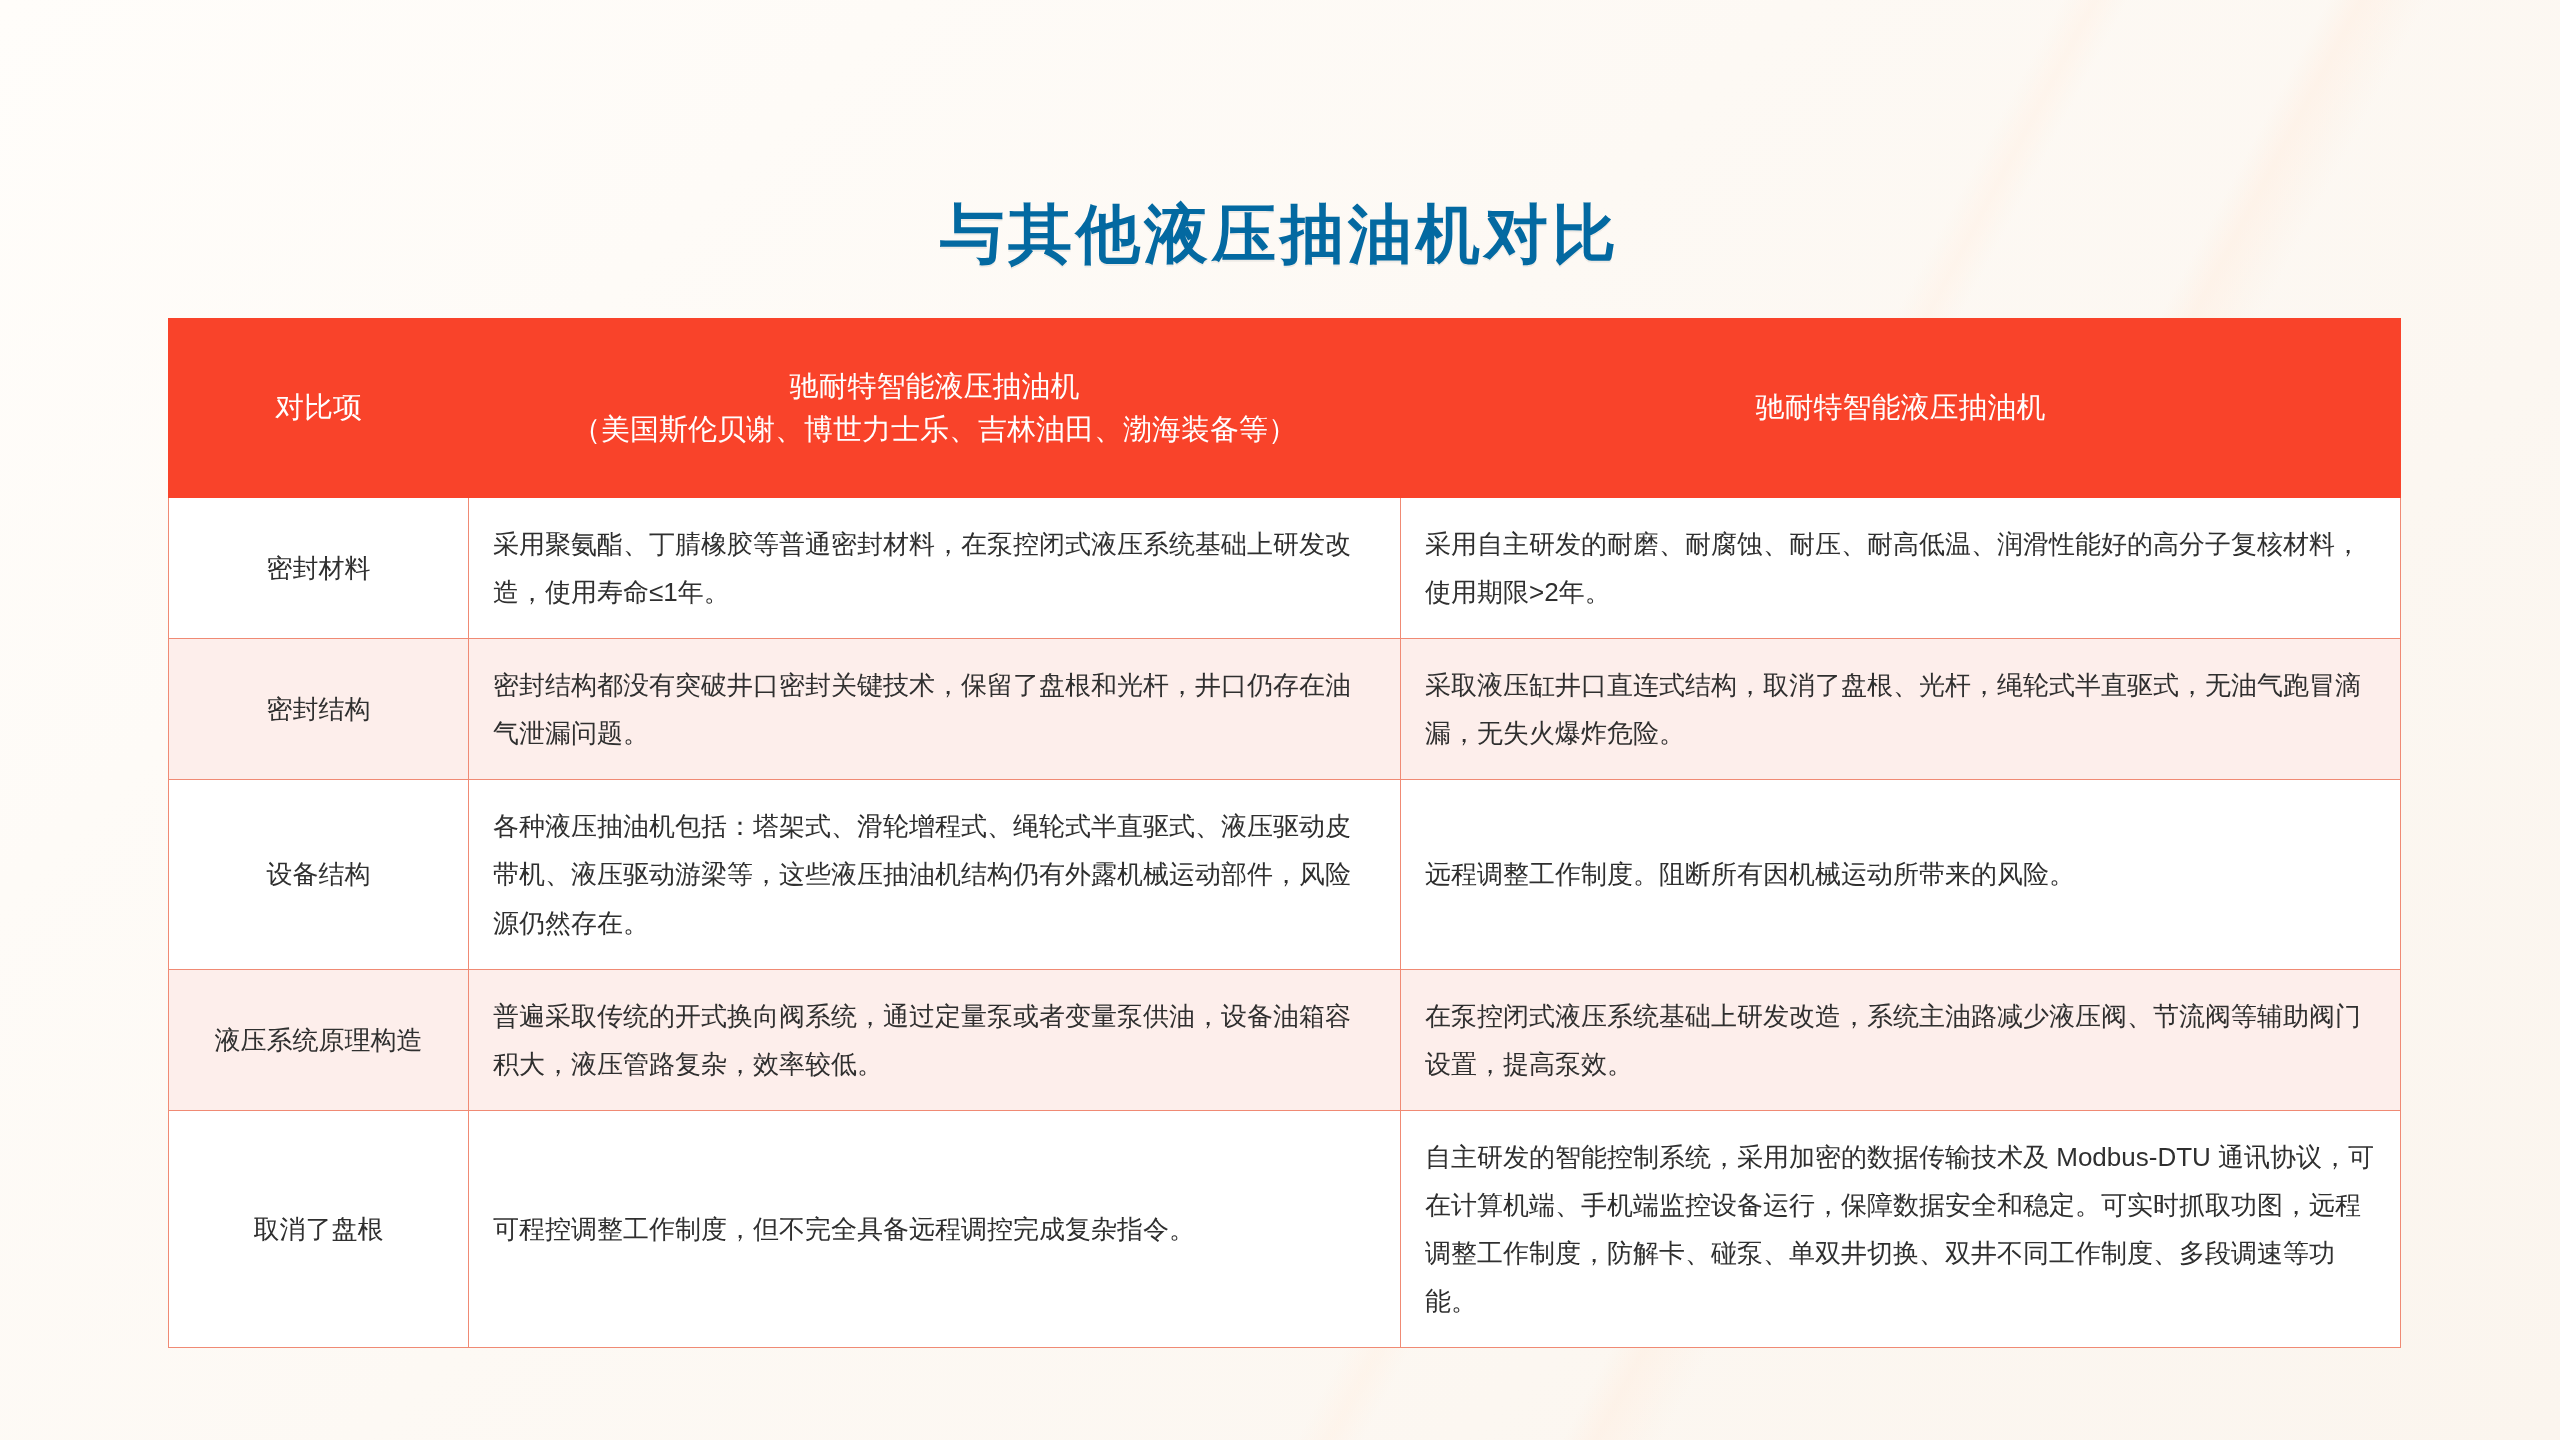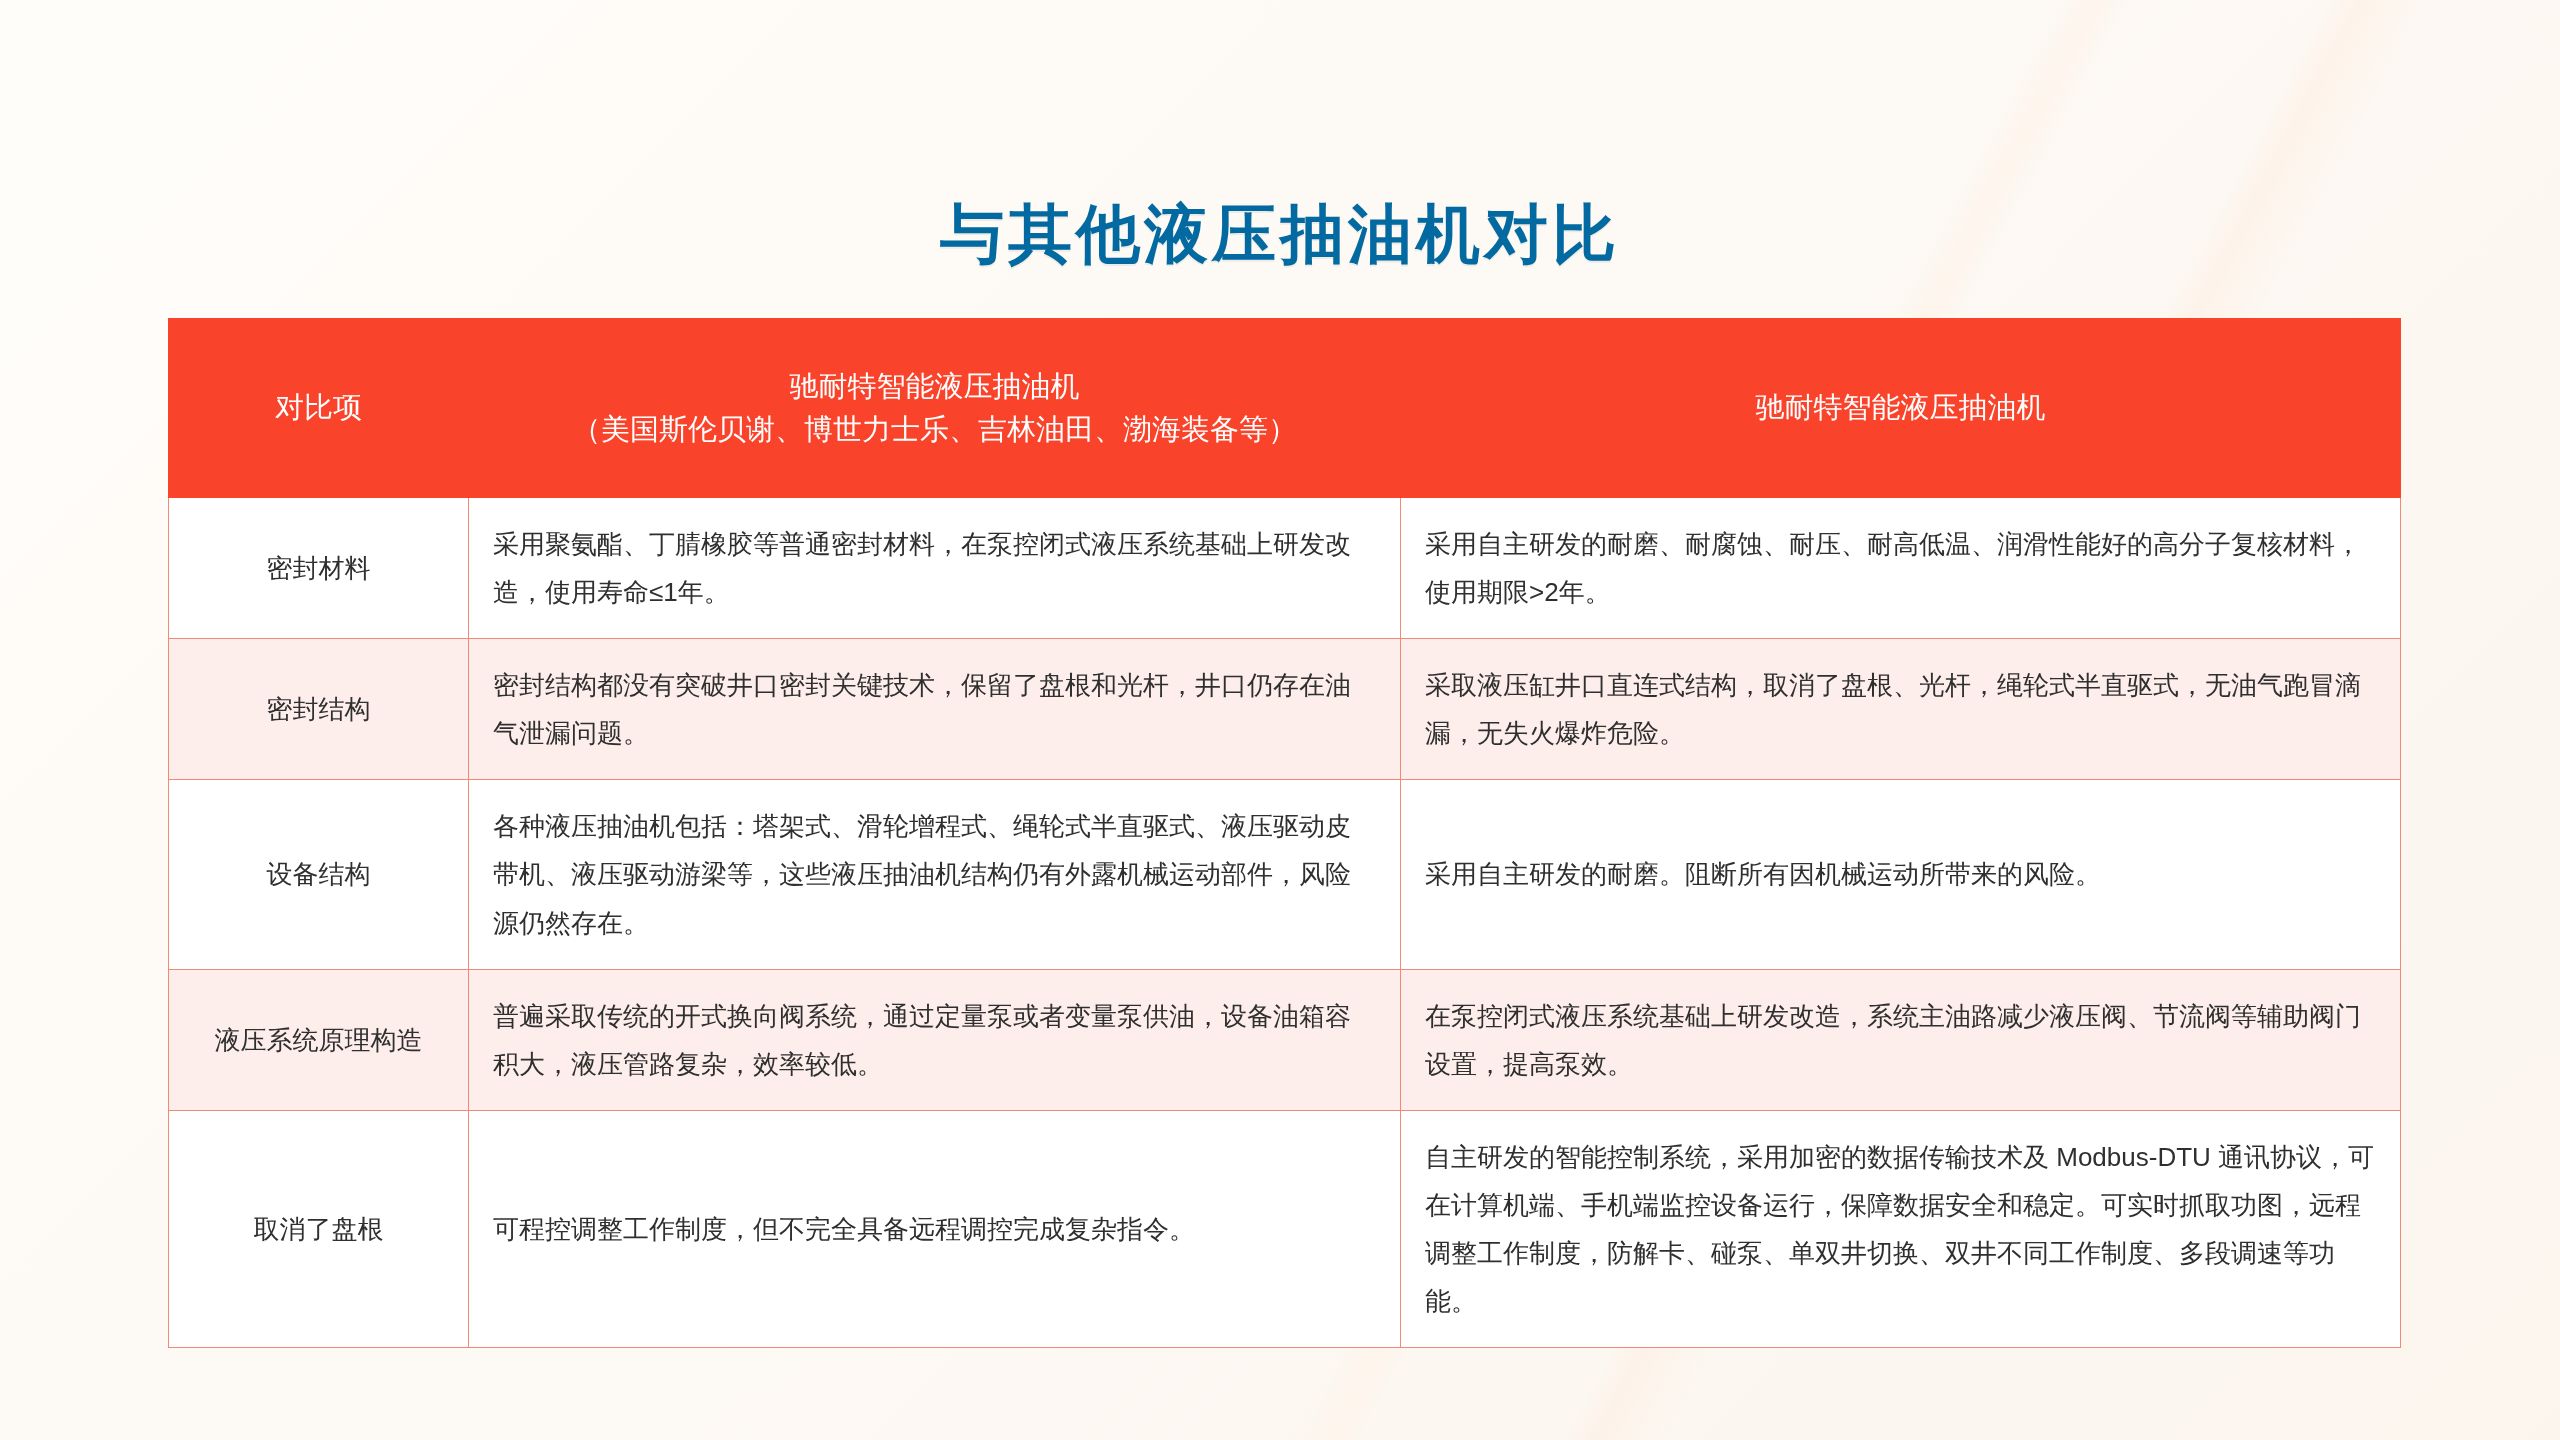--- a/index.html
+++ b/index.html
@@ -132,21 +132,21 @@
           <td class="body">采用自主研发的耐磨、耐腐蚀、耐压、耐高低温、润滑性能好的高分子复核材料，使用期限&gt;2年。</td>
         </tr>
         <tr class="alt">
           <td class="label">密封结构</td>
           <td class="body">密封结构都没有突破井口密封关键技术，保留了盘根和光杆，井口仍存在油气泄漏问题。</td>
           <td class="body">采取液压缸井口直连式结构，取消了盘根、光杆，绳轮式半直驱式，无油气跑冒滴漏，无失火爆炸危险。</td>
         </tr>
         <tr>
           <td class="label">设备结构</td>
           <td class="body">各种液压抽油机包括：塔架式、滑轮增程式、绳轮式半直驱式、液压驱动皮带机、液压驱动游梁等，这些液压抽油机结构仍有外露机械运动部件，风险源仍然存在。</td>
-          <td class="body">采用自主研发的耐磨。阻断所有因机械运动所带来的风险。</td>
+          <td class="body">远程调整工作制度。阻断所有因机械运动所带来的风险。</td>
         </tr>
         <tr class="alt">
           <td class="label">液压系统原理构造</td>
           <td class="body">普遍采取传统的开式换向阀系统，通过定量泵或者变量泵供油，设备油箱容积大，液压管路复杂，效率较低。</td>
           <td class="body">在泵控闭式液压系统基础上研发改造，系统主油路减少液压阀、节流阀等辅助阀门设置，提高泵效。</td>
         </tr>
         <tr>
           <td class="label">取消了盘根</td>
           <td class="body">可程控调整工作制度，但不完全具备远程调控完成复杂指令。</td>
           <td class="body">自主研发的智能控制系统，采用加密的数据传输技术及 Modbus-DTU 通讯协议，可在计算机端、手机端监控设备运行，保障数据安全和稳定。可实时抓取功图，远程调整工作制度，防解卡、碰泵、单双井切换、双井不同工作制度、多段调速等功能。</td>

